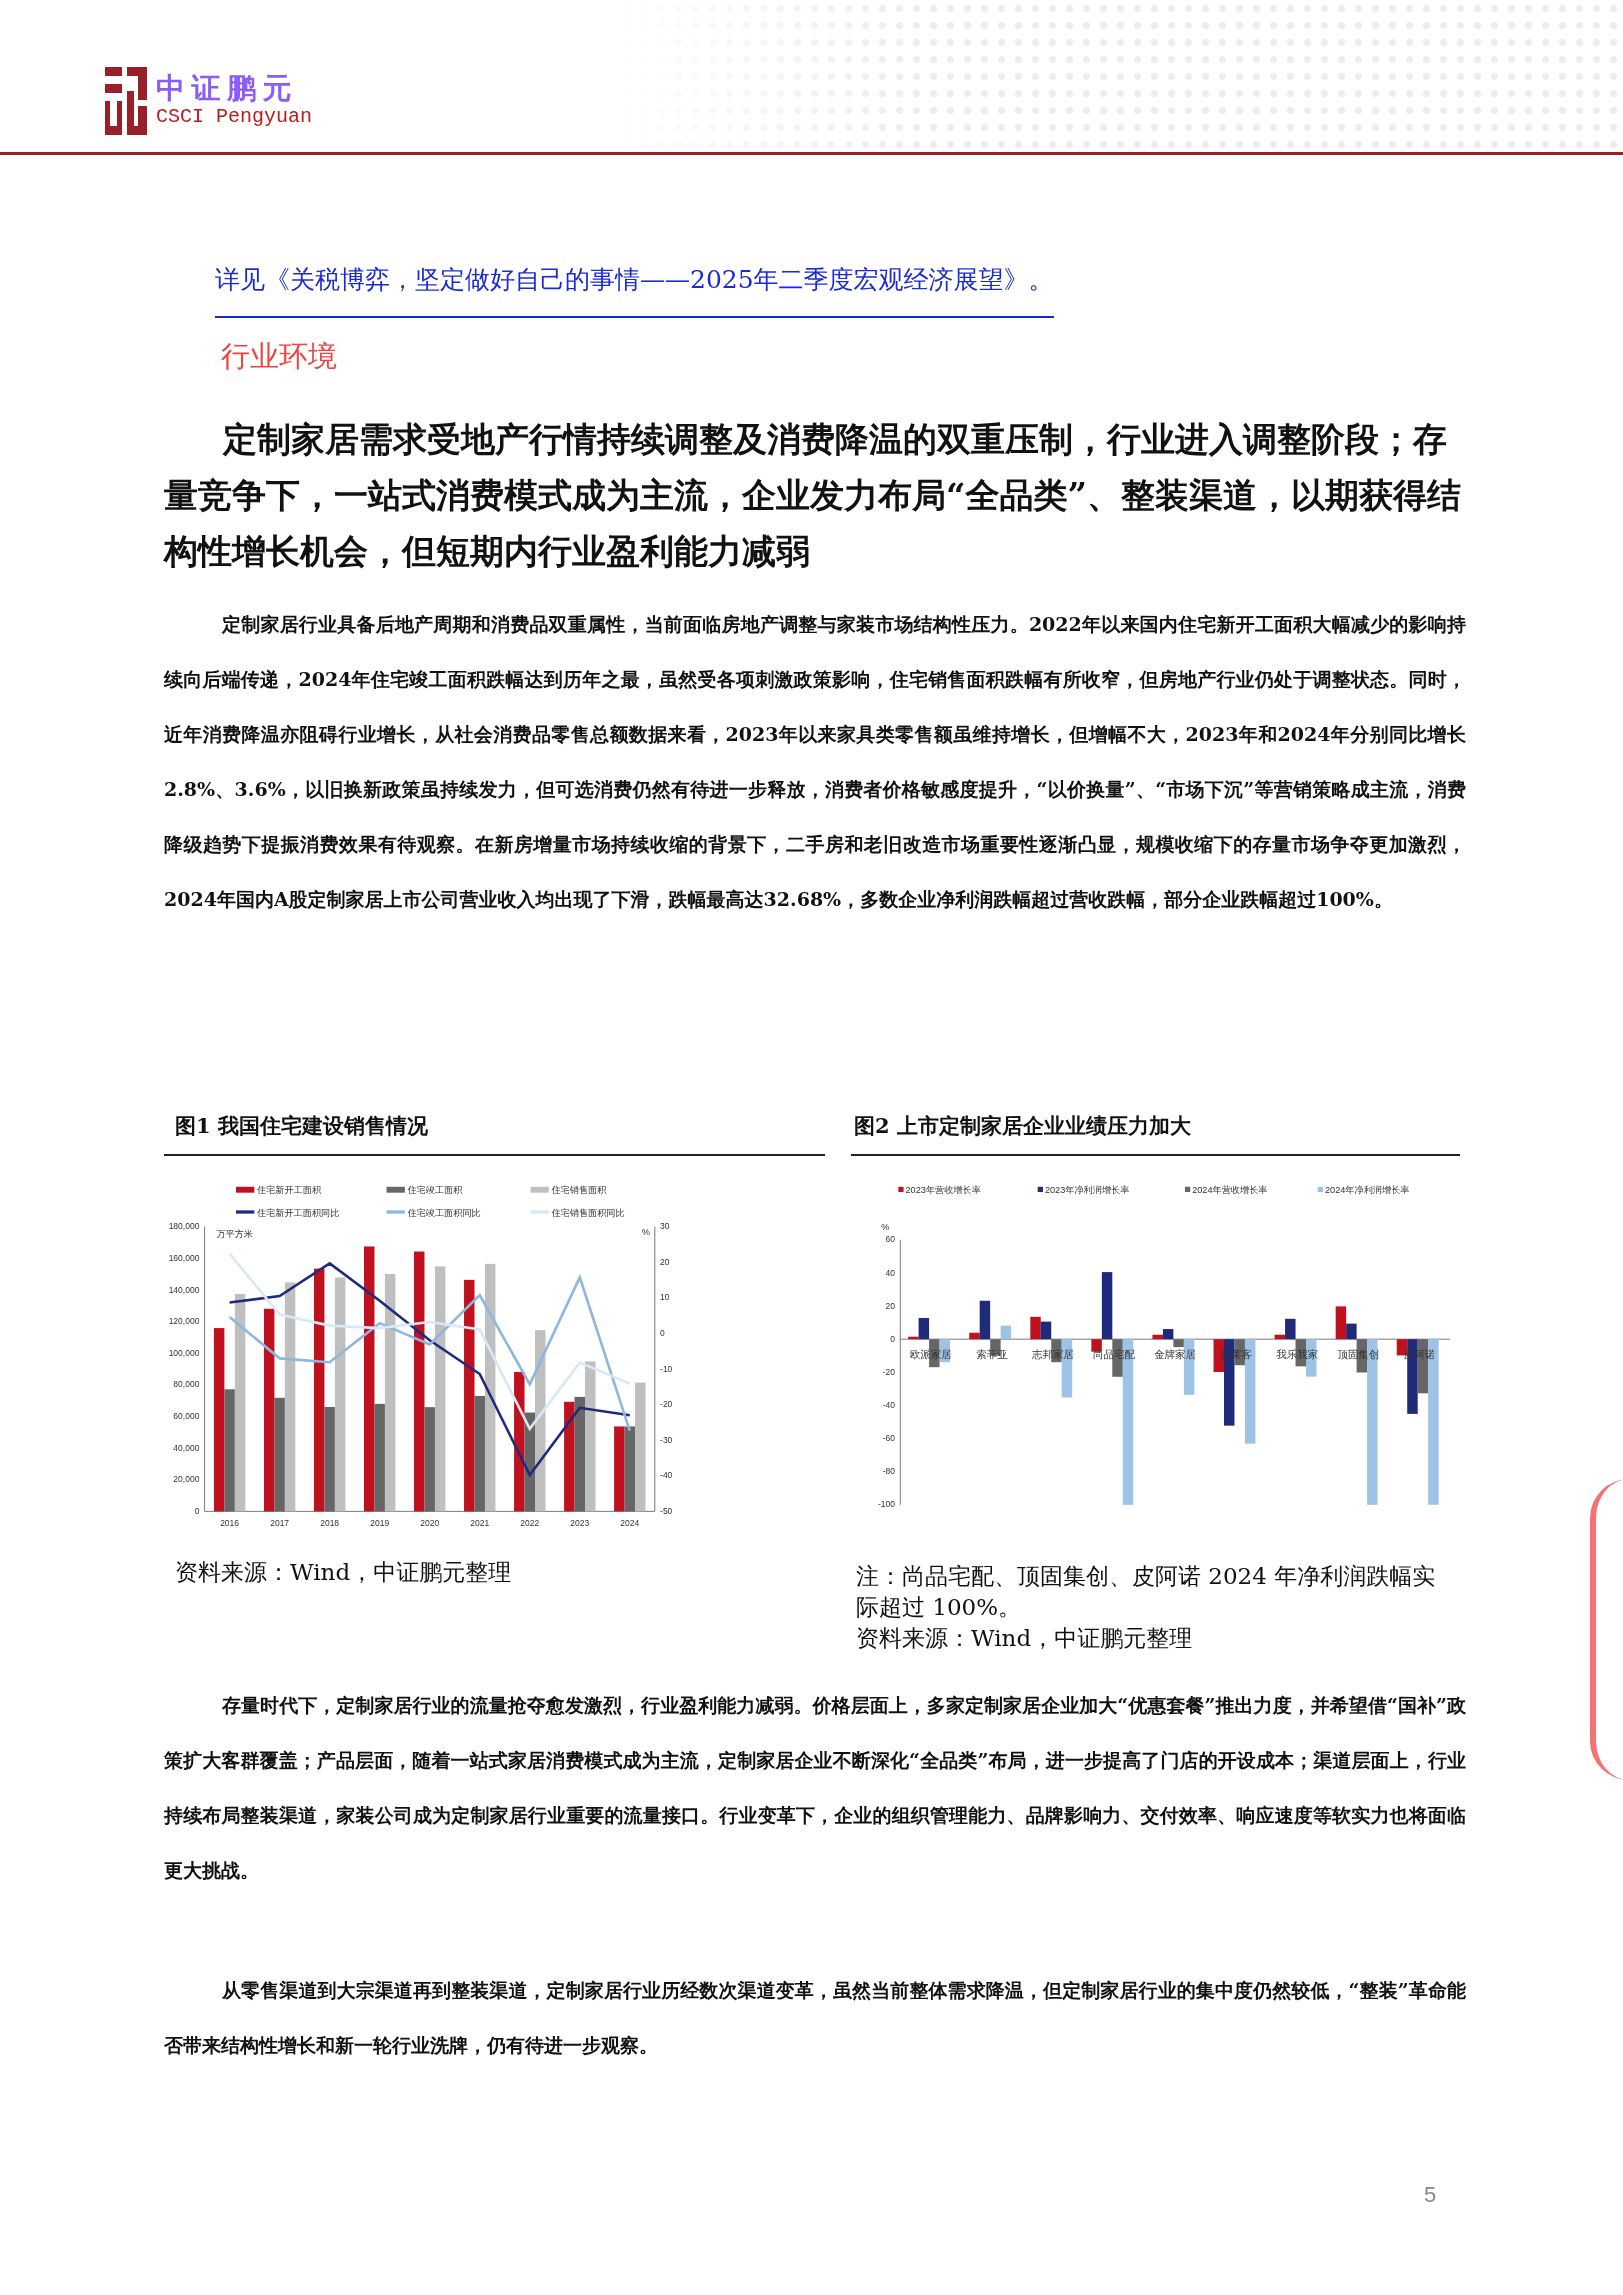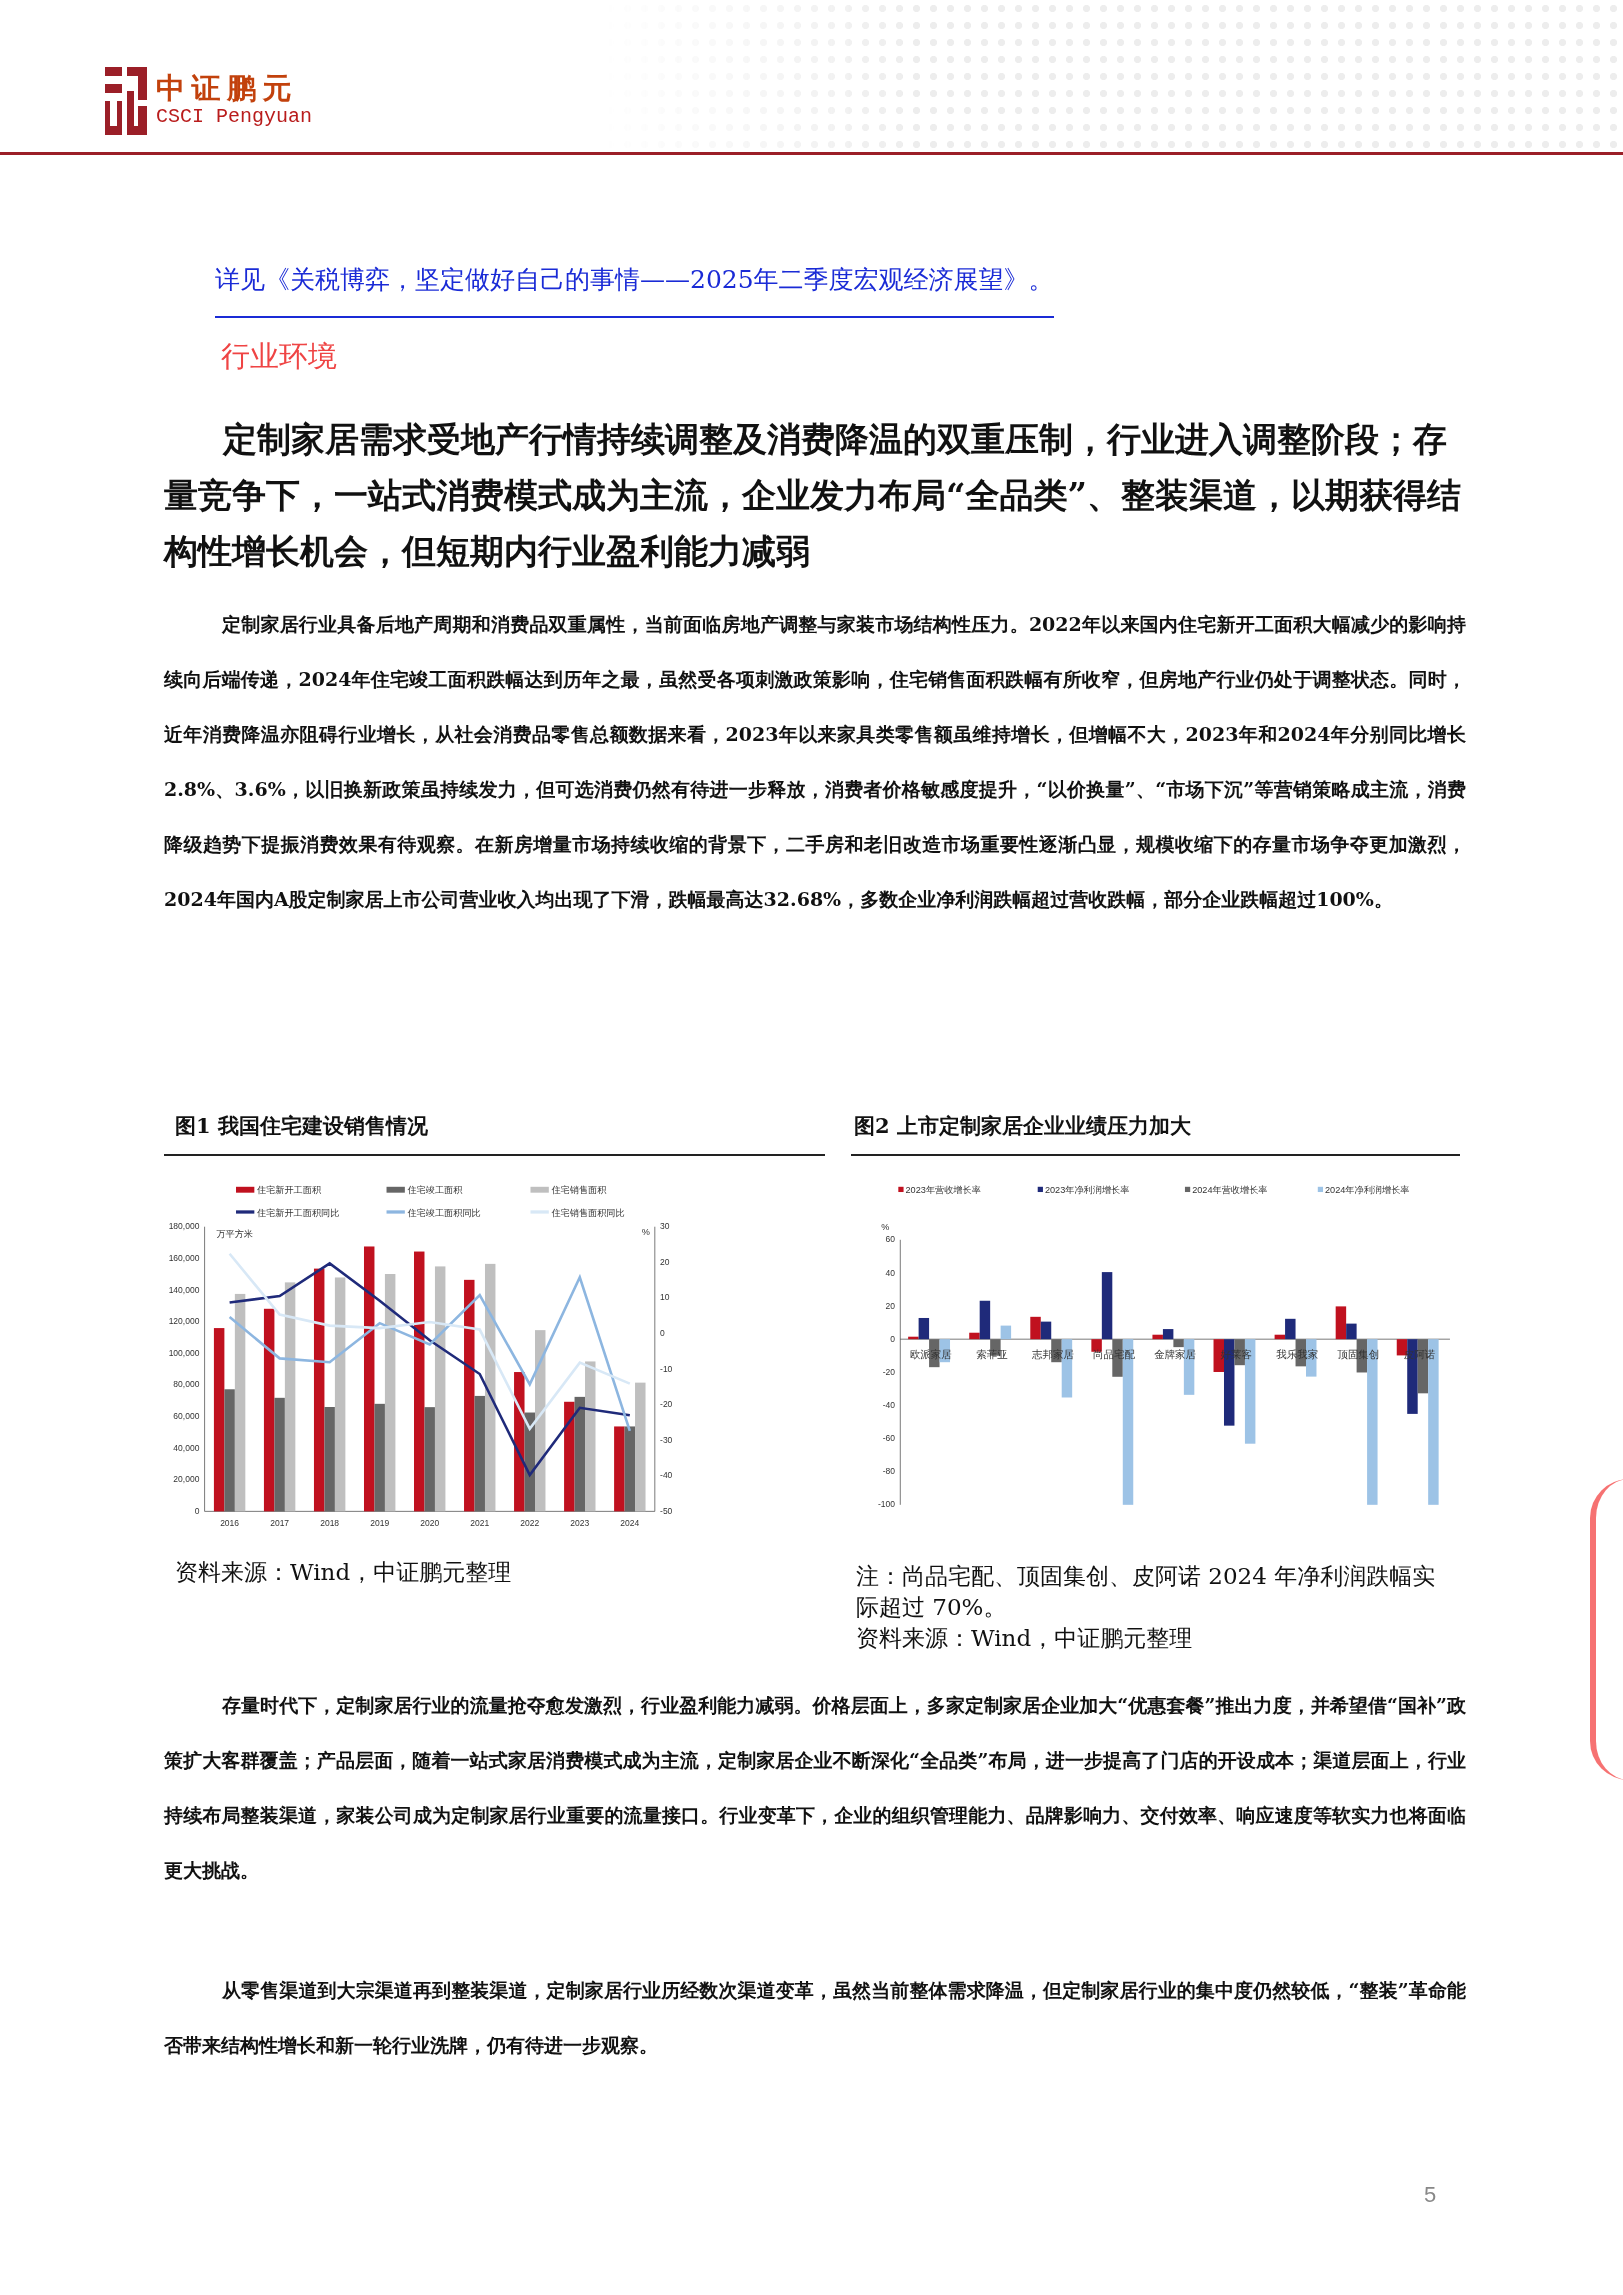--- a/index.html
+++ b/index.html
@@ -5,21 +5,21 @@
   html,body{margin:0;padding:0;background:#fff;}
   body{width:1623px;height:2295px;position:relative;overflow:hidden;font-family:"DejaVu Serif","Liberation Serif",serif;color:#111;}
   .header{position:absolute;left:0;top:0;width:1623px;height:157px;}
   .dots{position:absolute;right:0;top:0;width:1021px;height:151px;
     background-image:radial-gradient(circle,#e8e8e8 3.3px,transparent 3.9px);background-size:17px 17px;opacity:.75;
     -webkit-mask-image:linear-gradient(90deg,transparent 0,#000 30%,#000 100%);}
   .logo{position:absolute;left:105px;top:67px;display:flex;align-items:center;}
   .logo-mark{width:43px;height:67px;position:relative;}
   .logo-mark div{position:absolute;background:#9b1f28;}
   .logo-text{margin-left:7.9px;}
-  .logo-cn{font-family:"DejaVu Sans",sans-serif;font-size:29px;color:#c2410c;letter-spacing:6.5px;line-height:33px;font-weight:bold;}
+  .logo-cn{font-family:"DejaVu Sans",sans-serif;font-size:29px;color:#8b5cf6;letter-spacing:6.5px;line-height:33px;font-weight:bold;}
   .logo-en{font-family:Liberation Mono, monospace;font-size:20px;color:#b91c1c;line-height:23.6px;}
   .rule{position:absolute;left:0;top:152px;width:1623px;height:3.3px;background:#9b1f28;}
   .link{position:absolute;left:215px;top:263px;font-size:25px;color:#1a2bd6;border-bottom:2px solid #1a2bd6;padding-bottom:20px;}
   .section-title{position:absolute;left:221px;top:337px;font-size:29px;color:#ef4444;}
   .lead{position:absolute;left:164px;top:411px;width:1302px;font-size:34px;font-weight:bold;line-height:56px;text-indent:59px;}
   .para{position:absolute;left:164px;width:1302px;font-size:19px;line-height:55px;text-indent:58px;text-align:justify;font-weight:bold;}
   .fig-title{position:absolute;top:1112px;font-size:21px;font-weight:bold;}
   .fig-rule{position:absolute;height:2px;background:#222;}
   .chart{position:absolute;}
   .src{position:absolute;font-size:23px;line-height:31px;}
@@ -208,21 +208,21 @@
       <text x="215" y="304.875" text-anchor="middle" font-size="16">索菲亚</text>
       <text x="308.3333333333333" y="304.875" text-anchor="middle" font-size="16">志邦家居</text>
       <text x="401.66666666666663" y="304.875" text-anchor="middle" font-size="16">尚品宅配</text>
       <text x="495" y="304.875" text-anchor="middle" font-size="16">金牌家居</text>
       <text x="588.3333333333333" y="304.875" text-anchor="middle" font-size="16">好莱客</text>
       <text x="681.6666666666666" y="304.875" text-anchor="middle" font-size="16">我乐我家</text>
       <text x="775" y="304.875" text-anchor="middle" font-size="16">顶固集创</text>
       <text x="868.3333333333333" y="304.875" text-anchor="middle" font-size="16">皮阿诺</text>
     </g>
 </svg>
-<div class="src" style="left:856px;top:1561px;width:602px">注：尚品宅配、顶固集创、皮阿诺 2024 年净利润跌幅实际超过 70%。</div>
+<div class="src" style="left:856px;top:1561px;width:602px">注：尚品宅配、顶固集创、皮阿诺 2024 年净利润跌幅实际超过 100%。</div>
 <div class="src" style="left:856px;top:1623px">资料来源：Wind，中证鹏元整理</div>
 
 <div class="para" style="top:1678px">存量时代下，定制家居行业的流量抢夺愈发激烈，行业盈利能力减弱。价格层面上，多家定制家居企业加大“优惠套餐”推出力度，并希望借“国补”政策扩大客群覆盖；产品层面，随着一站式家居消费模式成为主流，定制家居企业不断深化“全品类”布局，进一步提高了门店的开设成本；渠道层面上，行业持续布局整装渠道，家装公司成为定制家居行业重要的流量接口。行业变革下，企业的组织管理能力、品牌影响力、交付效率、响应速度等软实力也将面临更大挑战。</div>
 <div class="para" style="top:1963px">从零售渠道到大宗渠道再到整装渠道，定制家居行业历经数次渠道变革，虽然当前整体需求降温，但定制家居行业的集中度仍然较低，“整装”革命能否带来结构性增长和新一轮行业洗牌，仍有待进一步观察。</div>
 
 <div class="stamp"></div>
 <div class="pagenum">5</div>
 
 
 </body></html>

